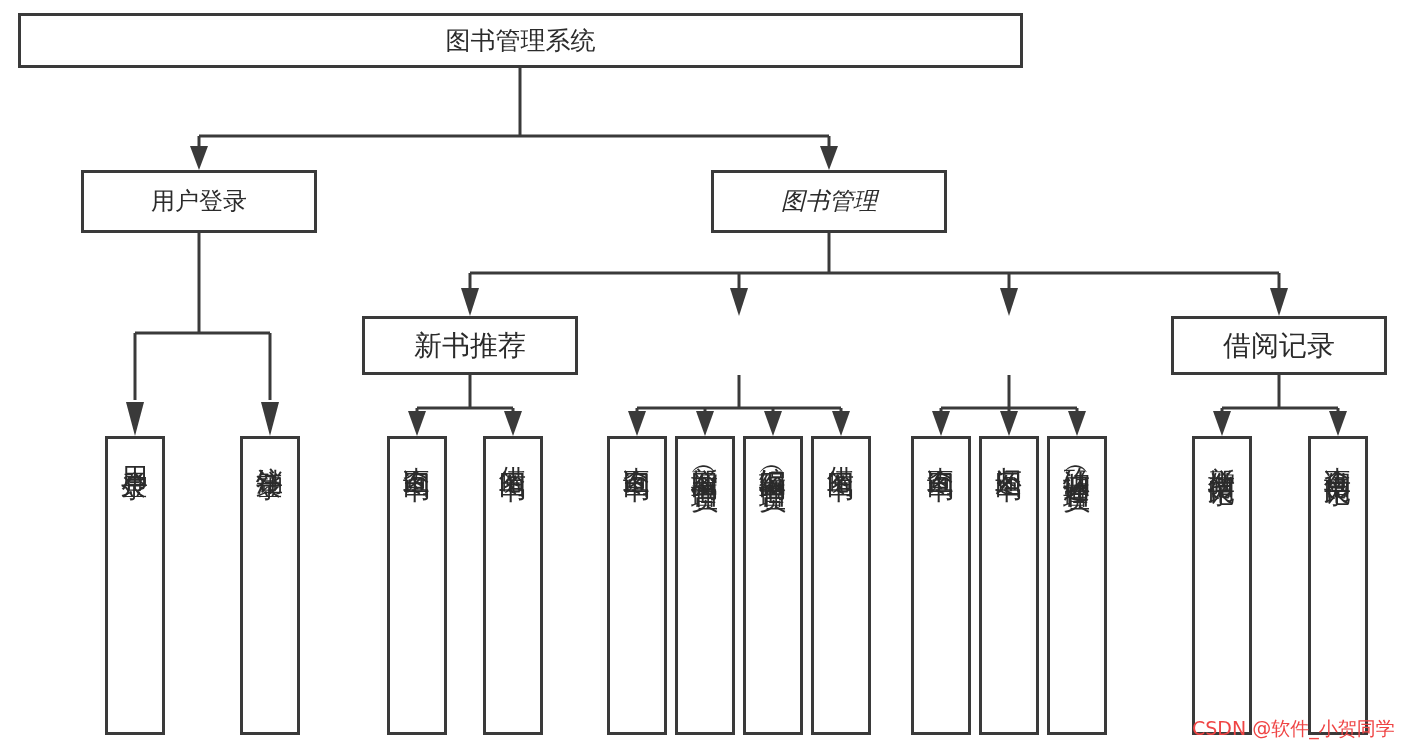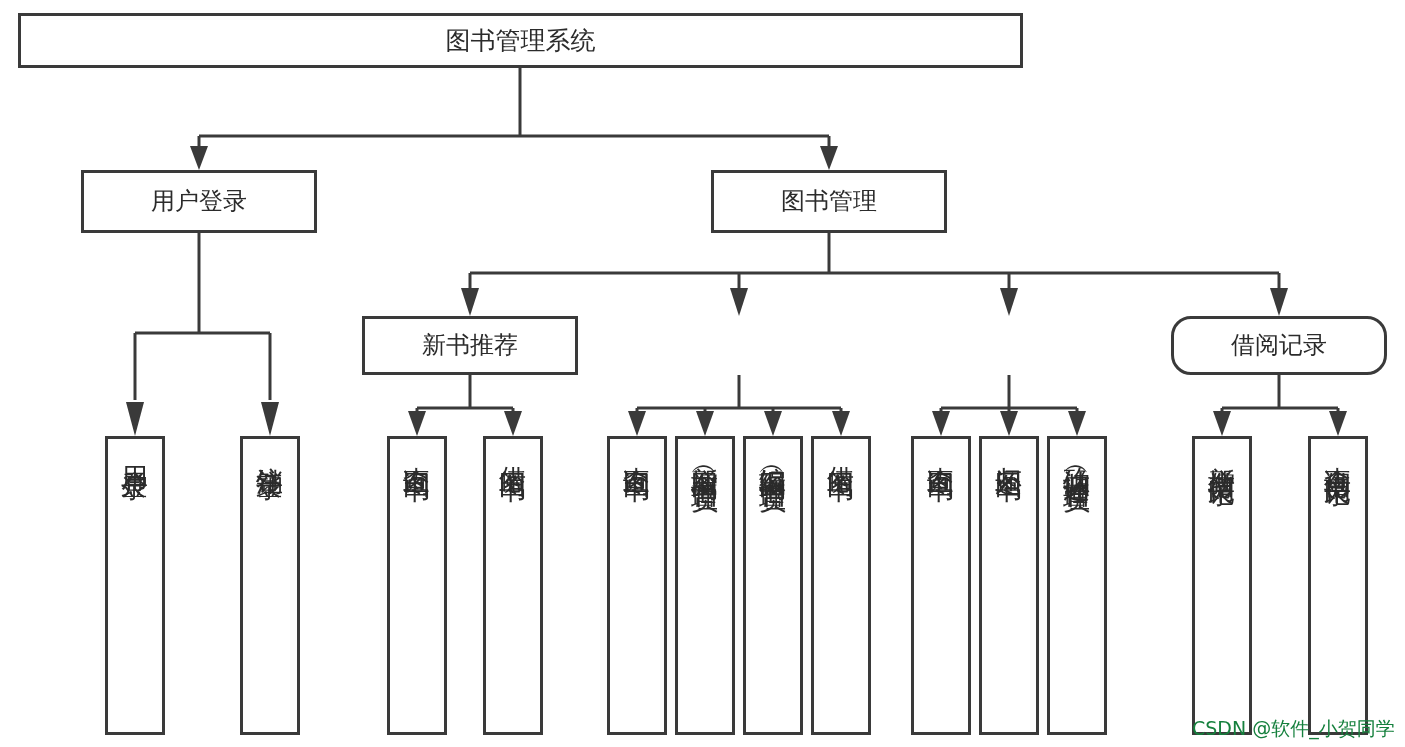--- a/index.html
+++ b/index.html
@@ -60,41 +60,41 @@
     white-space: pre;
   }
 
   .node.root .node-label {
     font-size: 25px;
   }
   .node.level2 .node-label {
     font-size: 24px;
   }
   .node.category .node-label {
-    font-size: 24px;
+    font-size: 28px;
   }
 
   
   .node.leaf {
     align-items: flex-start;
     padding-top: 6px;
   }
   .node.leaf .node-label {
     writing-mode: vertical-rl;
     text-orientation: upright;
     font-size: 27px;
     letter-spacing: 3px;
     line-height: 1;
   }
 
   
   #watermark {
     position: absolute;
     z-index: 3;
-    color: #15803d;
+    color: #ef4444;
     font-size: 19px;
     white-space: nowrap;
     pointer-events: none;
   }
 </style>
 </head>
 <body>
 
 <div id="diagram-canvas">
 
@@ -163,28 +163,28 @@
     <polygon class="arrowhead" points="1338,436 1329,411 1347,411"></polygon>
   </svg>
 
   <div class="node root" style="left:18px; top:13px; width:1005px; height:55px;">
     <span class="node-label">图书管理系统</span>
   </div>
 
   <div class="node level2" style="left:81px; top:170px; width:236px; height:63px;">
     <span class="node-label">用户登录</span>
   </div>
-  <div class="node level2" style="left:711px; top:170px; width:236px; height:63px;">
+  <div class="node level2" style="left:711px; top:170px; width:236px; height:63px;font-style:italic;">
     <span class="node-label">图书管理</span>
   </div>
 
   <div class="node category" style="left:362px; top:316px; width:216px; height:59px;">
     <span class="node-label">新书推荐</span>
   </div>
-  <div class="node category" style="left:1171px; top:316px; width:216px; height:59px;border-radius:20px;">
+  <div class="node category" style="left:1171px; top:316px; width:216px; height:59px;">
     <span class="node-label">借阅记录</span>
   </div>
 
   <div class="node leaf" style="left:105px; top:436px; width:60px; height:299px;">
     <span class="node-label">用户登录</span>
   </div>
   <div class="node leaf" style="left:240px; top:436px; width:60px; height:299px;">
     <span class="node-label">注销登录</span>
   </div>
 

